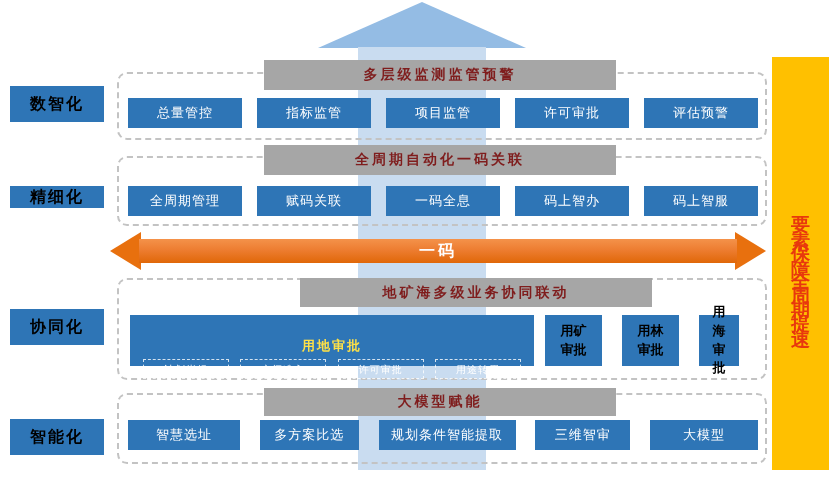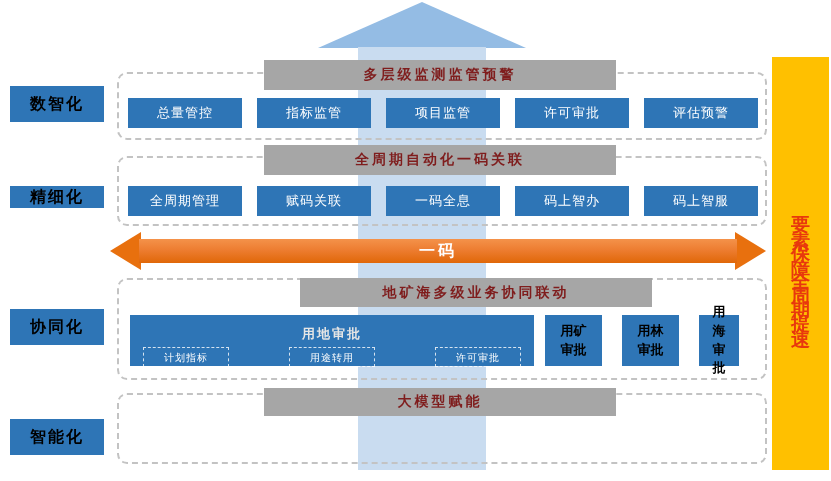--- a/index.html
+++ b/index.html
@@ -36,21 +36,21 @@
   
   .item-flex{display:flex;justify-content:space-between;}
   .blue-box{
     background:#2e75b6;color:#fff;font-size:13px;letter-spacing:1px;
     display:flex;align-items:center;justify-content:center;box-sizing:border-box;text-align:center;
   }
   .blue-box.w114{width:114px;height:30px;}
 
   
   .land-box{background:#2e75b6;box-sizing:border-box;}
-  .land-title{color:#e5e5e5;font-weight:bold;font-size:13px;letter-spacing:2px;text-align:center;line-height:22px;padding-top:8px;}
+  .land-title{color:#fde047;font-weight:bold;font-size:13px;letter-spacing:2px;text-align:center;line-height:22px;padding-top:20px;}
   .land-subrow{display:flex;justify-content:space-between;padding:2px 13px 0 13px;}
   .land-sub{
     border:1px dashed rgba(255,255,255,.8);color:#fff;font-size:10px;letter-spacing:1px;
     width:86px;height:20px;line-height:20px;text-align:center;box-sizing:border-box;
   }
   .side-box{
     background:#2e75b6;color:#000000;font-size:13px;font-weight:bold;line-height:1.45;
     display:flex;align-items:center;justify-content:center;text-align:center;
     box-sizing:border-box;padding:0 13px;
   }
@@ -123,25 +123,33 @@
   </div>
 
   <div class="abs stage-label" style="left:10px;top:309px;width:94px;height:36px;">协同化</div>
   <div class="abs dashed-group" style="left:117px;top:278px;width:646px;height:98px;"></div>
   <div class="abs gray-header" style="left:264px;top:278px;width:352px;height:29px;margin-left:36px;">地矿海多级业务协同联动</div>
 
   <div class="abs land-box" style="left:130px;top:315px;width:404px;height:51px;">
     <div class="land-title">用地审批</div>
     <div class="land-subrow">
       <div class="land-sub">计划指标</div>
+      <div class="land-sub">空间准入</div>
+      <div class="land-sub">许可审批</div>
       <div class="land-sub">用途转用</div>
-      <div class="land-sub">许可审批</div>
     </div>
   </div>
   <div class="abs side-box" style="left:545px;top:315px;width:57px;height:51px;">用矿审批</div>
   <div class="abs side-box" style="left:622px;top:315px;width:57px;height:51px;">用林审批</div>
   <div class="abs side-box" style="left:699px;top:315px;width:40px;height:51px;">用海审批</div>
 
   <div class="abs stage-label" style="left:10px;top:419px;width:94px;height:36px;">智能化</div>
   <div class="abs dashed-group" style="left:117px;top:393px;width:646px;height:67px;"></div>
   <div class="abs gray-header" style="left:264px;top:388px;width:352px;height:28px;">大模型赋能</div>
+  <div class="abs item-flex" style="left:128px;top:420px;width:630px;height:30px;">
+    <div class="blue-box" style="width:112px;height:30px;">智慧选址</div>
+    <div class="blue-box" style="width:99px;height:30px;">多方案比选</div>
+    <div class="blue-box" style="width:137px;height:30px;">规划条件智能提取</div>
+    <div class="blue-box" style="width:95px;height:30px;">三维智审</div>
+    <div class="blue-box" style="width:108px;height:30px;">大模型</div>
+  </div>
 
 </div>
 
 </body></html>

